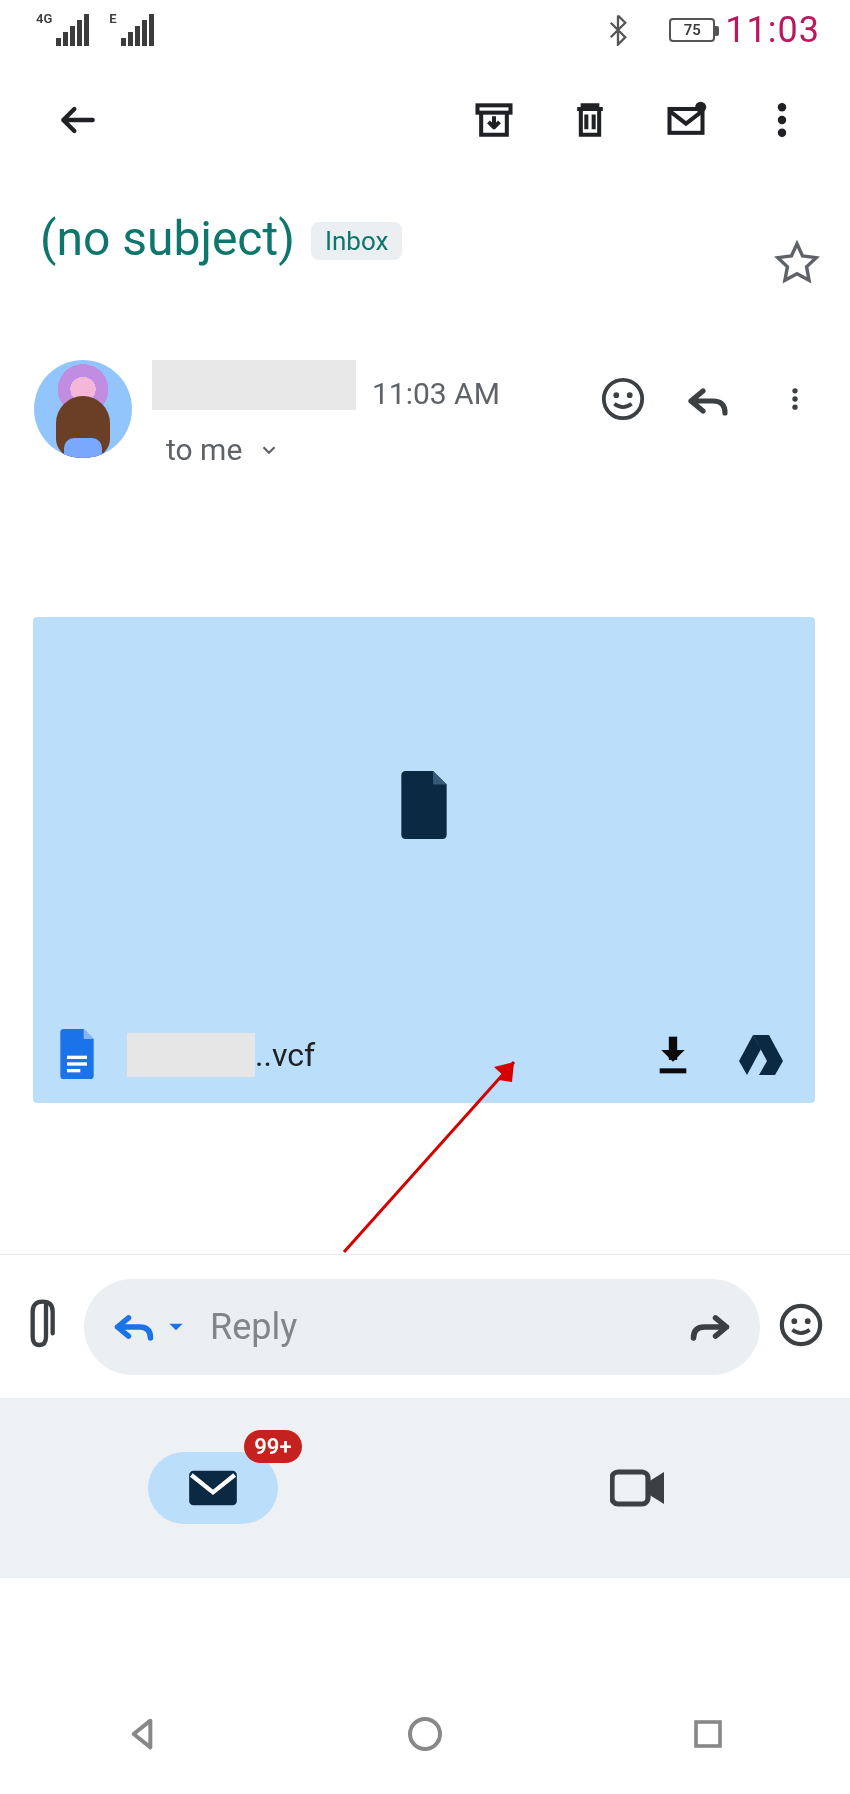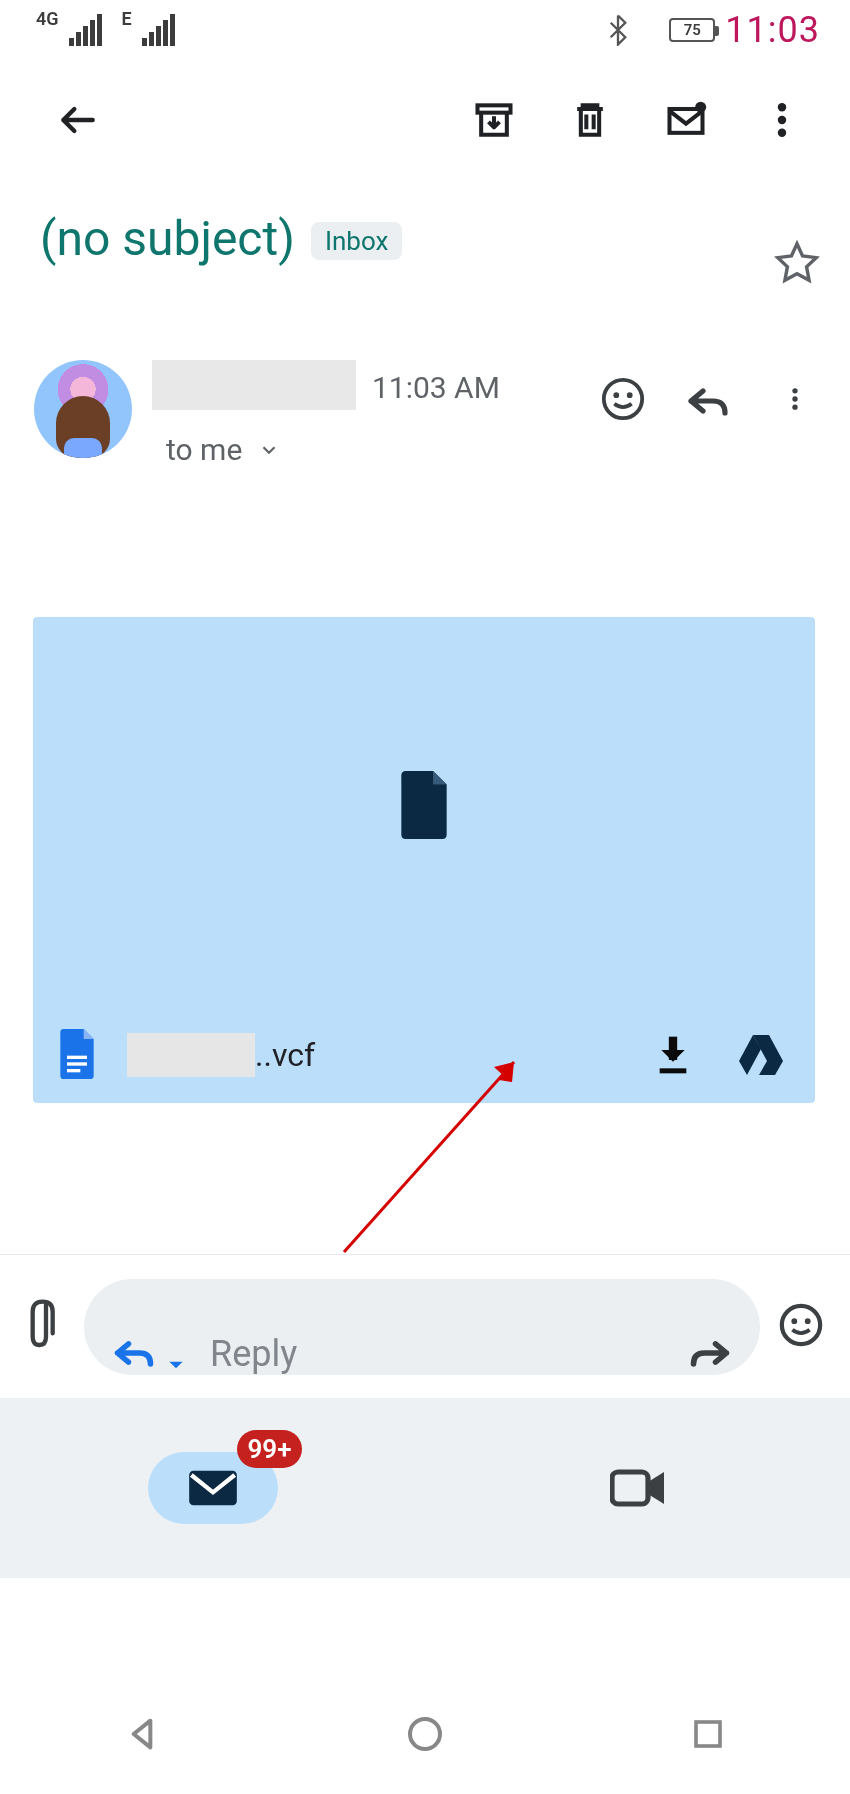--- a/index.html
+++ b/index.html
@@ -19,21 +19,21 @@
     display: flex;
     align-items: center;
     justify-content: space-between;
     padding: 0 30px 0 36px;
     font-size: 28px;
     color: #3c3c3c;
   }
   .status-left { display: flex; align-items: flex-end; gap: 20px; }
   .sig { display: flex; align-items: flex-end; gap: 2px; }
   .sig .bar { width: 5px; background:#3c3c3c; }
-  .sig .lbl { font-size: 18px; font-weight: 600; align-self: flex-start; margin-right: 8px; line-height: 10px; }
+  .sig .lbl { font-size: 13px; font-weight: 600; align-self: flex-start; margin-right: 2px; line-height: 10px; }
   .status-right { display: flex; align-items: center; gap: 10px; }
   .battery-box {
     width: 46px; height: 24px; border: 2px solid #555; border-radius: 4px;
     display: flex; align-items: center; justify-content: center;
     font-size: 15px; font-weight: 600; position: relative; margin-left: 31px;
   }
   .battery-box::after {
     content: ""; position: absolute; right: -6px; top: 6px; width: 4px; height: 10px;
     background: #555; border-radius: 0 2px 2px 0;
   }
@@ -83,21 +83,21 @@
     background:#6b3e26; border-radius: 28px 28px 20px 20px;
   }
   .avatar::after {
     content:""; position:absolute; left:30px; bottom:-6px; width:38px; height:26px;
     background:#7aa8ff; border-radius: 10px 10px 0 0;
   }
   .sender-mid { flex:1; padding-left: 20px; }
   .sender-name {
     display:inline-block; background:#e8e8e8; width: 204px; height:50px;
   }
-  .sender-time { font-size: 30px; color:#5f6368; margin-left: 12px; vertical-align: top; display:inline-block; margin-top:10px;}
+  .sender-time { font-size: 30px; color:#5f6368; margin-left: 12px; vertical-align: top; display:inline-block; margin-top:16px;}
   .to-row { margin-top: 18px; font-size: 30px; color:#5f6368; display:flex; align-items:center; gap:16px; padding-left: 14px;}
   .sender-actions { display:flex; align-items:center; gap: 36px; padding-top: 14px; }
   .sender-actions .ico { width:50px; height:50px; display:flex; align-items:center; justify-content:center; }
 
   
   .attach-card {
     margin: 140px 35px 16px 33px;
     height: 486px;
     background: #bbdefb;
     border-radius: 4px;
@@ -129,42 +129,42 @@
   .reply-area {
     position:absolute; left:0; right:0; top: 1254px;
     border-top: 1px solid #e8eaed;
     padding: 24px 26px;
     display:flex; align-items:center; gap: 18px;
     background:#fff;
   }
   .reply-pill {
     flex:1; height: 96px; background:#eceff1;
     border-radius: 60px;
-    display:flex; align-items:flex-end;
-    padding: 0 28px;
+    display:flex; align-items:center;
+    padding: 12px 28px;
   }
   .reply-pill .reply-txt {
     font-size: 36px; color:#80868b; margin-left: 24px;
   }
   .reply-pill .spacer { flex:1; }
 
   
   .bottom-tabs {
     position:absolute; left:0; right:0; top: 1398px; height: 180px;
     background:#eef1f3;
     display:flex;
   }
   .tab { flex:1; display:flex; align-items:center; justify-content:center; position:relative; }
   .mail-pill {
     width: 130px; height: 72px; background:#bbdefb; border-radius: 40px;
     display:flex; align-items:center; justify-content:center; position:relative;
   }
   .badge {
     position:absolute; right:-24px; top:-22px;
-    background:#c5221f; color:#fff; font-size:26px; font-weight:600;
+    background:#c5221f; color:#fff; font-size:22px; font-weight:600;
     border-radius: 20px; padding: 4px 10px;
   }
 
   
   .navbar {
     position:absolute; left:0; right:0; bottom:0; height: 120px;
     display:flex; align-items:center; justify-content:space-around;
   }
   .navbtn { width:60px; height:60px; display:flex; align-items:center; justify-content:center; }
 </style>

